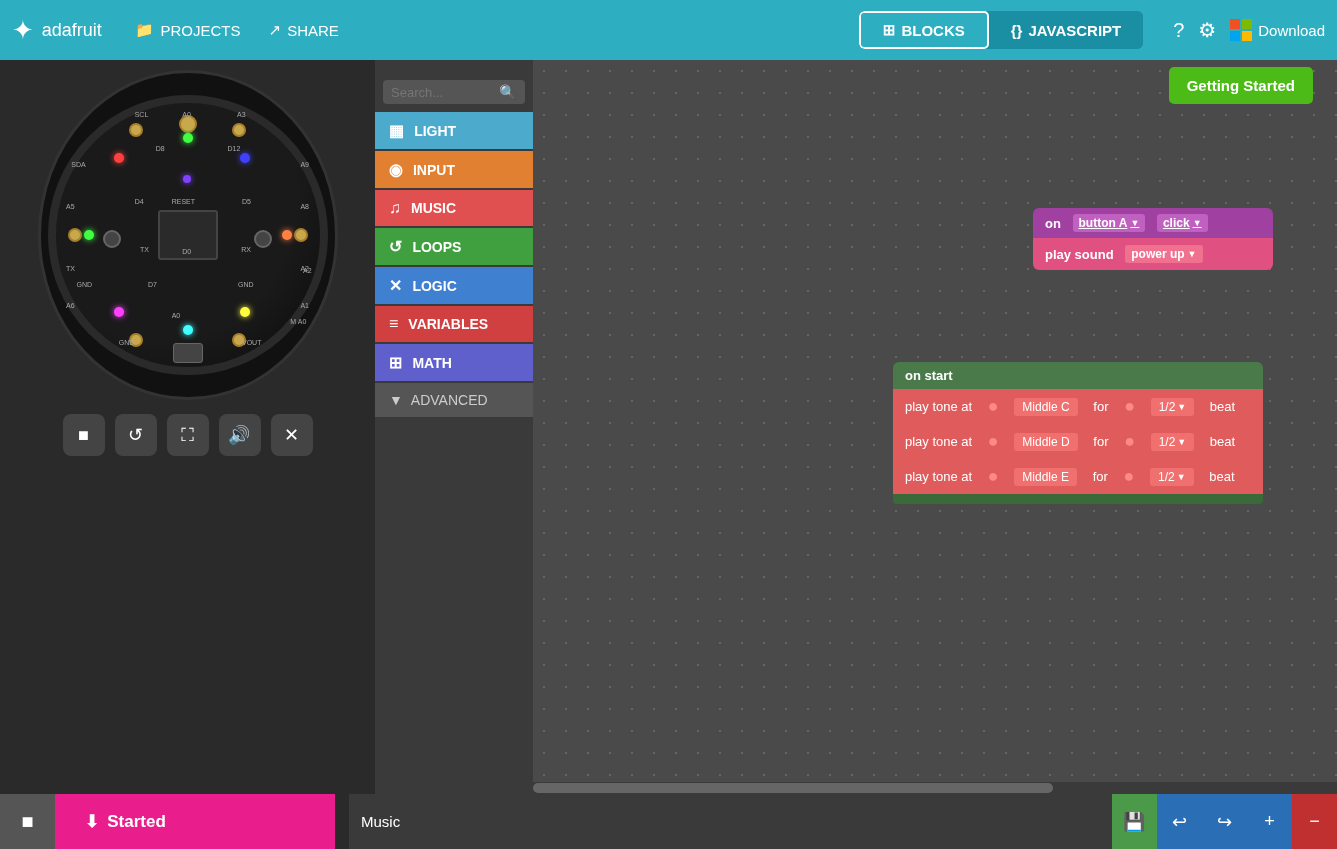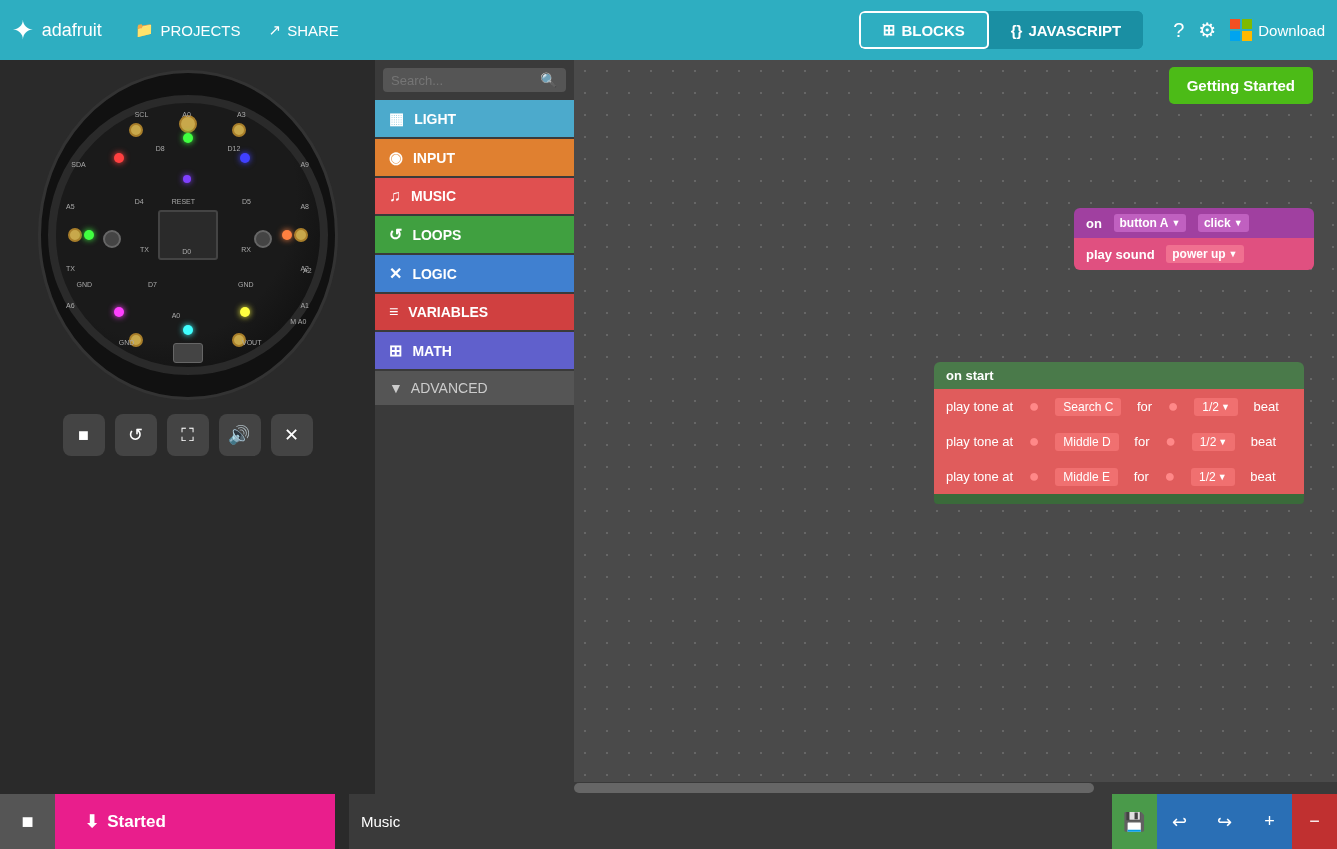--- a/index.html
+++ b/index.html
@@ -73,21 +73,21 @@
     }
     .sim-btn {
       width: 42px; height: 42px; border-radius: 8px;
       background: #444; border: none; color: white;
       font-size: 18px; cursor: pointer; display: flex;
       align-items: center; justify-content: center;
     }
 
     
     #blocks-panel {
-      width: 199px; background: #3a3a3a; padding: 8px 0;
+      width: 158px; background: #3a3a3a; padding: 20px 0;
       display: flex; flex-direction: column; flex-shrink: 0; overflow-y: auto;
     }
     #search-box {
       display: flex; align-items: center; margin: 0 8px 8px 8px;
       background: #555; border-radius: 4px; padding: 4px 8px;
     }
     #search-input {
       background: none; border: none; color: white; font-size: 13px;
       outline: none; flex: 1; width: 100%;
     }
@@ -120,21 +120,21 @@
     
     #btn-block { top: 148px; left: 500px; }
     .block-hat {
       background: #a040a0; color: white; border-radius: 6px 6px 0 0;
       padding: 6px 12px; font-size: 13px; font-weight: 600;
       display: flex; align-items: center; gap: 4px; min-width: 240px;
     }
     .block-dropdown {
       background: #c060c0; color: white; border-radius: 3px;
       padding: 2px 6px; font-size: 12px; display: inline-flex;
-      align-items: center; gap: 3px; cursor: pointer;
+      align-items: center; gap: 3px; cursor: pointer; text-decoration: underline;
     }
     .block-dropdown::after { content: '▼'; font-size: 9px; }
     .block-action {
       background: #e05080; color: white;
       padding: 7px 12px; font-size: 13px; font-weight: 600;
       display: flex; align-items: center; gap: 4px;
       border-radius: 0 0 6px 6px; min-width: 240px;
     }
     .block-action.sound-block { background: #e05080; }
     .block-value-dd {
@@ -401,21 +401,21 @@
       </div>
     </div>
 
     <div class="block-group" id="start-block">
       <div class="block-on-start-hat">
         <span>on start</span>
       </div>
       <div class="block-tone">
         <span>play tone at</span>&nbsp;
         <span style="color:#f88;font-size:18px;">●</span>&nbsp;
-        <span class="tone-note">Search C</span>&nbsp;
+        <span class="tone-note">Middle C</span>&nbsp;
         <span>for</span>&nbsp;
         <span style="color:#f88;font-size:18px;">●</span>&nbsp;
         <span class="tone-beat">1/2</span>&nbsp;
         <span>beat</span>
       </div>
       <div class="block-tone">
         <span>play tone at</span>&nbsp;
         <span style="color:#f88;font-size:18px;">●</span>&nbsp;
         <span class="tone-note">Middle D</span>&nbsp;
         <span>for</span>&nbsp;

